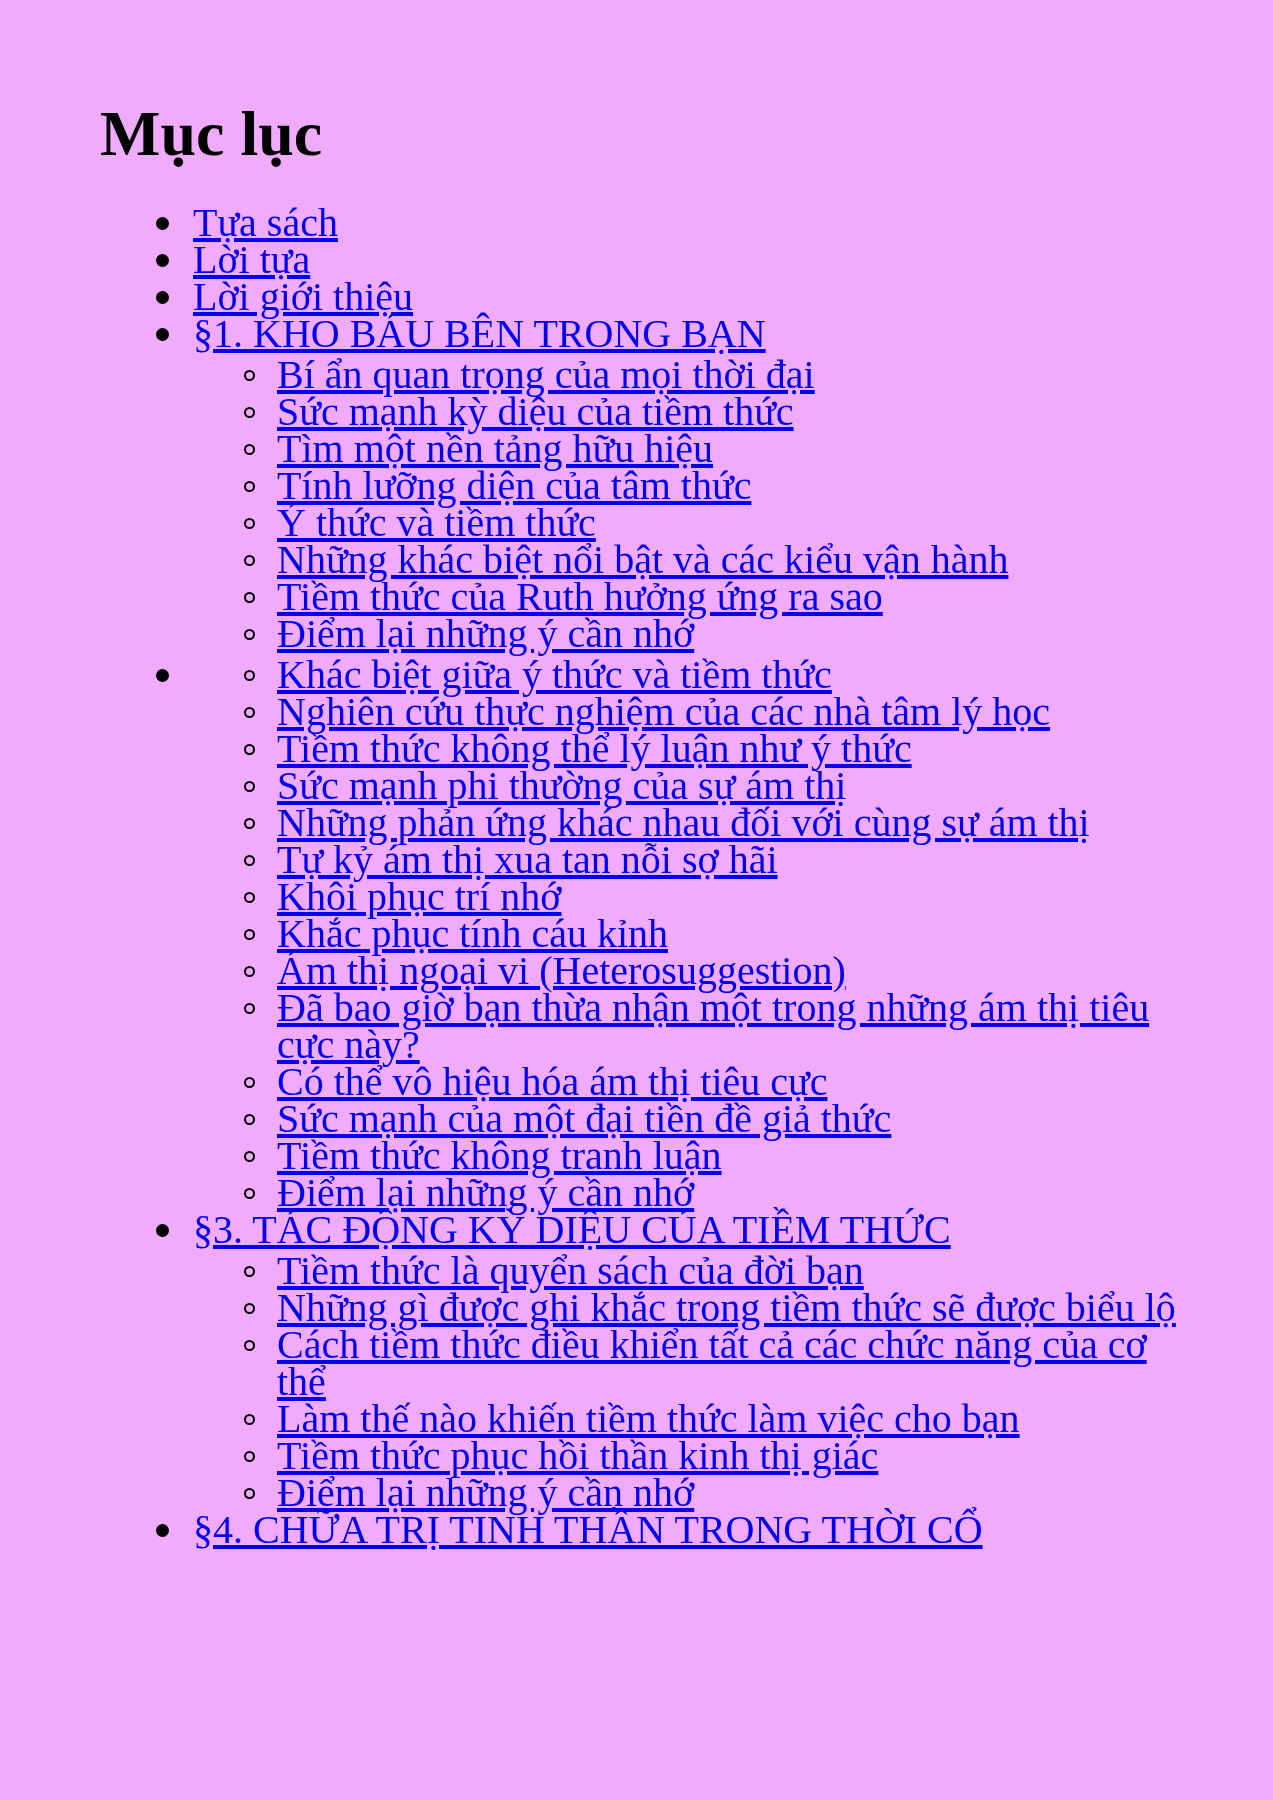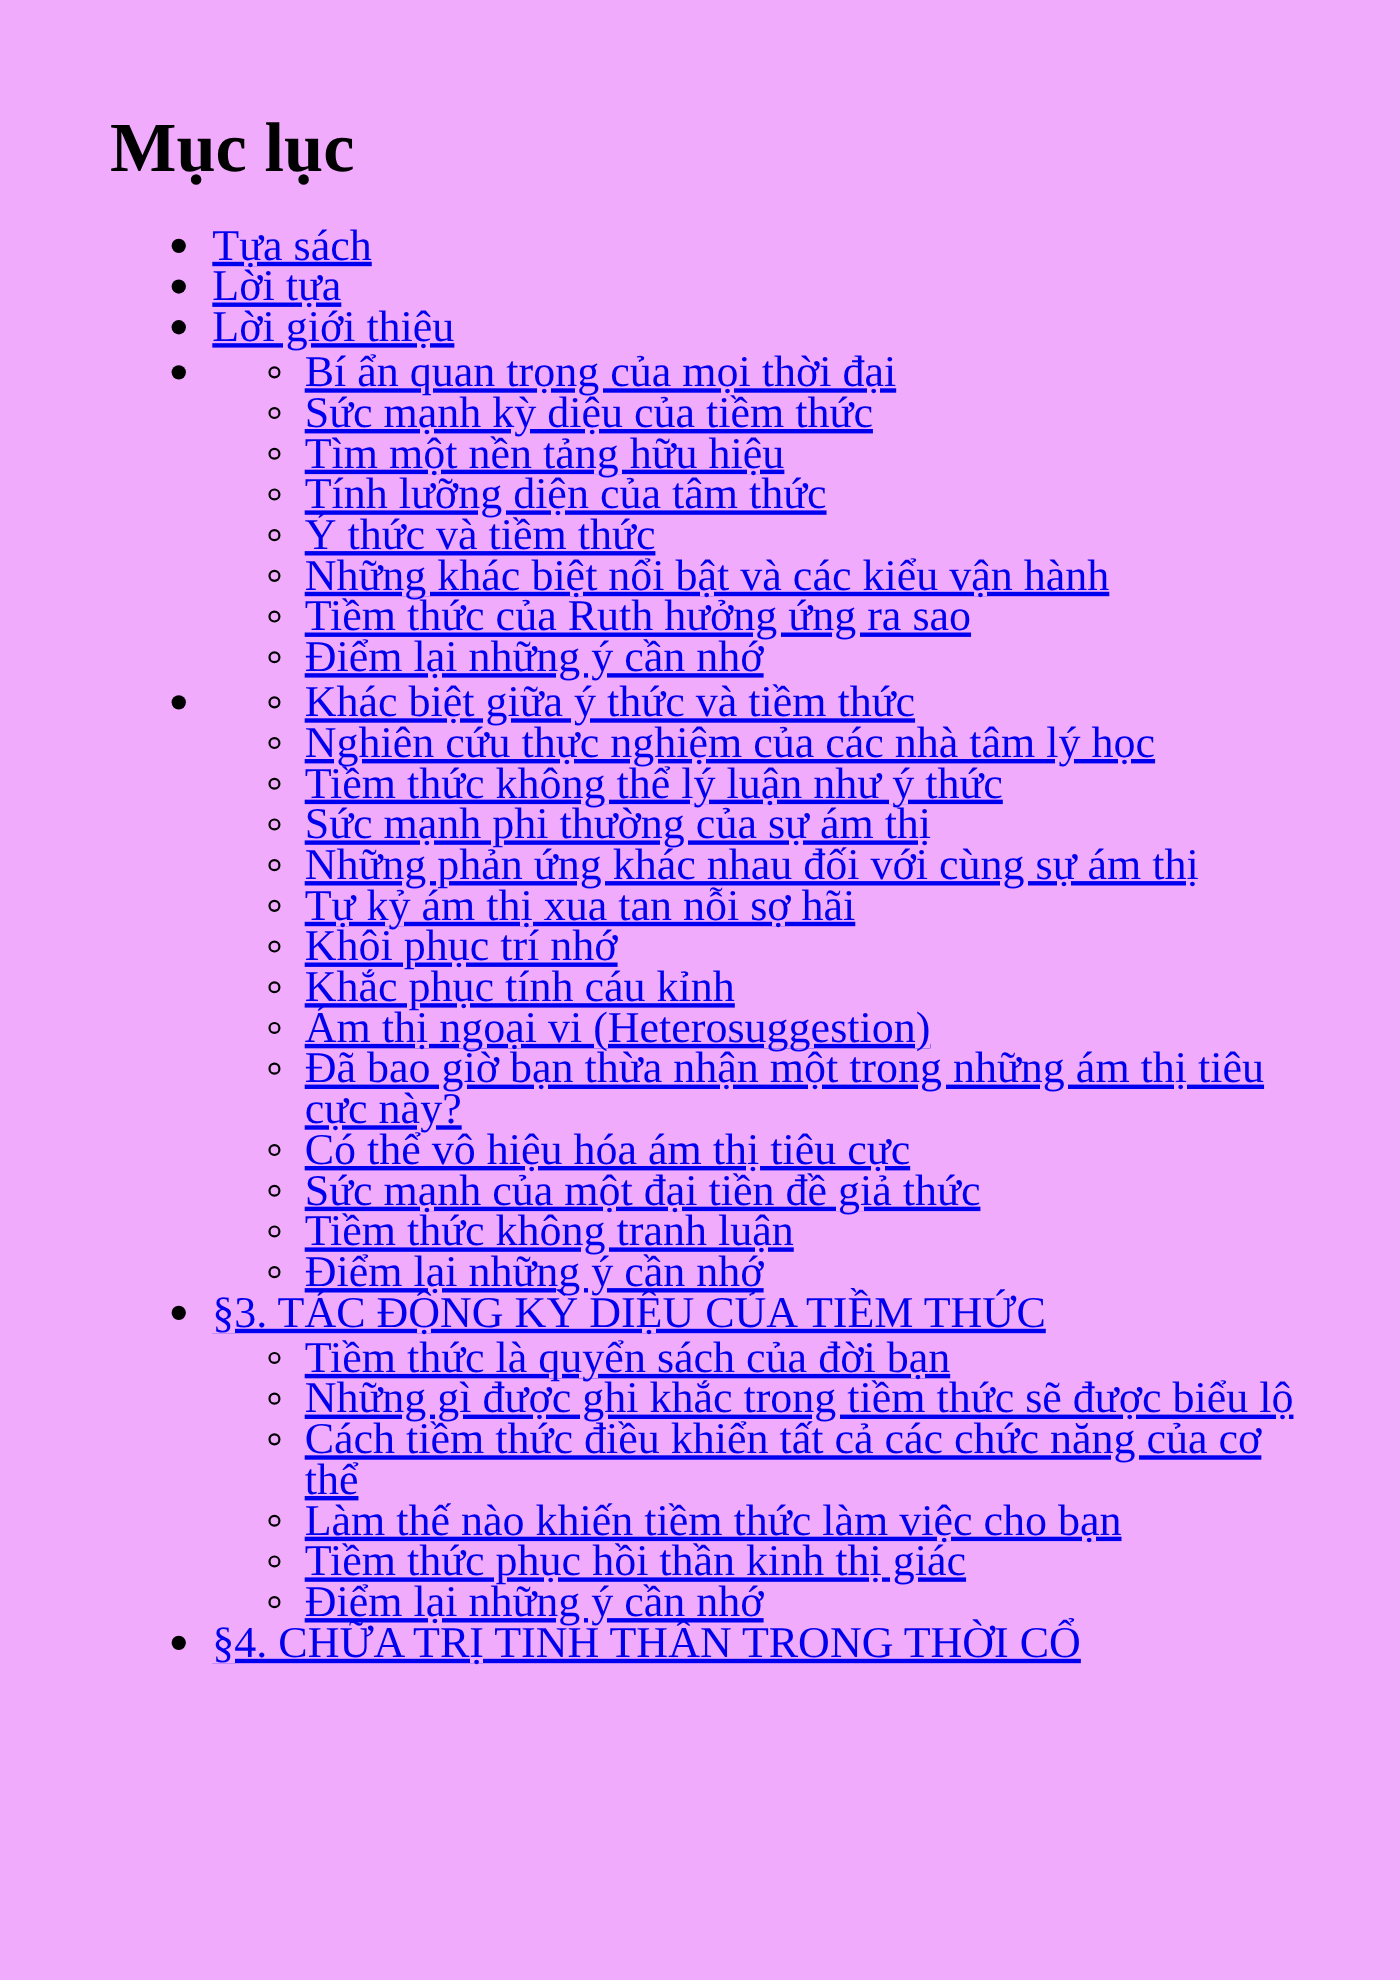--- a/index.html
+++ b/index.html
@@ -77,21 +77,21 @@
 </head>
 <body>
 
 <div class="page">
   <h1 class="doc-title">Mục lục</h1>
   <div>
       <ul class="toc-list level1">
         <li><span class="marker disc"></span><a class="toc-link" href="#">Tựa sách</a></li>
         <li><span class="marker disc"></span><a class="toc-link" href="#">Lời tựa</a></li>
         <li><span class="marker disc"></span><a class="toc-link" href="#">Lời giới thiệu</a></li>
-        <li><span class="marker disc"></span><ul class="toc-list level2">
+        <li><span class="marker disc"></span><a class="toc-link" href="#">§1. KHO BÁU BÊN TRONG BẠN</a><ul class="toc-list level2">
             <li><span class="marker circle"></span><a class="toc-link" href="#">Bí ẩn quan trọng của mọi thời đại</a></li>
             <li><span class="marker circle"></span><a class="toc-link" href="#">Sức mạnh kỳ diệu của tiềm thức</a></li>
             <li><span class="marker circle"></span><a class="toc-link" href="#">Tìm một nền tảng hữu hiệu</a></li>
             <li><span class="marker circle"></span><a class="toc-link" href="#">Tính lưỡng diện của tâm thức</a></li>
             <li><span class="marker circle"></span><a class="toc-link" href="#">Ý thức và tiềm thức</a></li>
             <li><span class="marker circle"></span><a class="toc-link" href="#">Những khác biệt nổi bật và các kiểu vận hành</a></li>
             <li><span class="marker circle"></span><a class="toc-link" href="#">Tiềm thức của Ruth hưởng ứng ra sao</a></li>
             <li><span class="marker circle"></span><a class="toc-link" href="#">Điểm lại những ý cần nhớ</a></li>
           </ul></li>
         <li><span class="marker disc"></span><ul class="toc-list level2">

